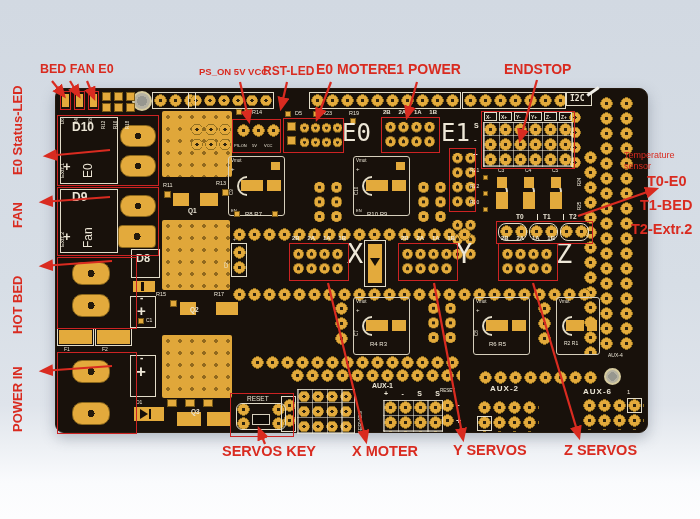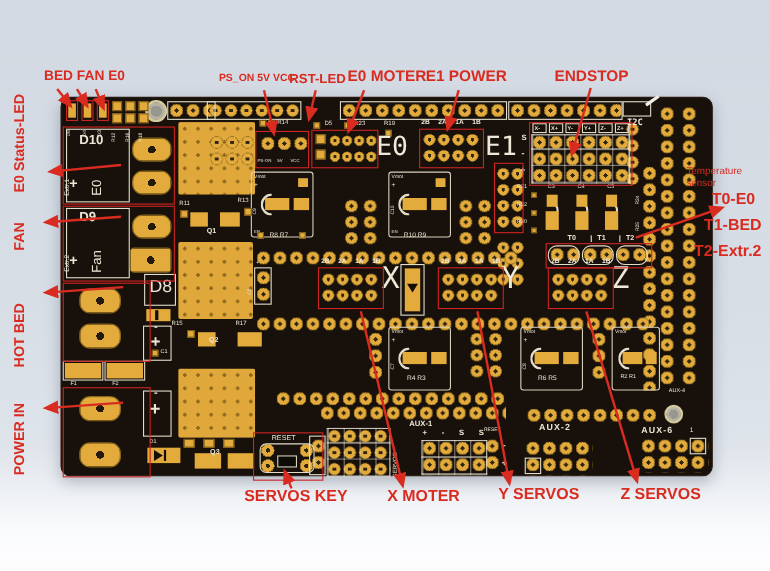--- a/index.html
+++ b/index.html
@@ -70,21 +70,21 @@
   <div class="pads15" style="left:153px;top:93px;width:42px;height:15px"></div>
   <div class="wb" style="left:188px;top:92px;width:86px;height:17px"></div>
   <div class="pads14" style="left:189px;top:93px;width:84px;height:15px"></div>
   <div class="wb" style="left:309px;top:92px;width:152px;height:17px"></div>
   <div class="pads15" style="left:310px;top:93px;width:150px;height:15px"></div>
   <div class="wb" style="left:462px;top:92px;width:104px;height:17px"></div>
   <div class="pads15" style="left:463px;top:93px;width:102px;height:15px"></div>
   <div class="pads14" style="left:190px;top:122px;width:42px;height:30px"></div>
 
   <div class="wb" style="left:566px;top:92px;width:26px;height:14px"></div>
-  <span class="silk mono" style="left:570px;top:108px;font-size:8px;font-weight:bold">I2C</span>
+  <span class="silk mono" style="left:570px;top:95px;font-size:8px;font-weight:bold">I2C</span>
   <div class="pads14" style="left:568px;top:110px;width:14px;height:58px"></div>
 
   <div class="pads15" style="left:599px;top:96px;width:15px;height:255px"></div>
   <div class="pads15" style="left:619px;top:96px;width:15px;height:255px"></div>
   <div class="pads15" style="left:583px;top:150px;width:15px;height:205px"></div>
   <span class="silk" style="left:608px;top:353px;font-size:5px">AUX-4</span>
 
   <span class="silk" style="left:252px;top:110px;font-size:5.5px">R14</span>
   <div class="sqpad" style="left:236px;top:109px;width:6px;height:6px"></div>
   <div class="sqpad" style="left:244px;top:109px;width:6px;height:6px"></div>
@@ -297,21 +297,21 @@
   <span class="silk" style="left:72px;top:191px;font-size:12px;font-weight:bold">D9</span>
   <span class="silk vert" style="left:82px;top:214px;height:34px;font-size:12px">Fan</span>
   <span class="silk" style="left:63px;top:230px;font-size:13px;font-weight:bold">+</span>
   <div class="oval" style="left:120px;top:195px;width:36px;height:22px"></div>
   <div class="oval" style="left:118px;top:225px;width:38px;height:23px;border-radius:4px"></div>
 
   <div class="rb" style="left:57px;top:257px;width:80px;height:72px"></div>
   <div class="oval" style="left:72px;top:262px;width:38px;height:23px"></div>
   <div class="oval" style="left:72px;top:294px;width:38px;height:23px"></div>
   <div class="wb" style="left:131px;top:249px;width:29px;height:29px"></div>
-  <span class="silk" style="left:136px;top:253px;font-size:16px;font-weight:normal">D8</span>
+  <span class="silk" style="left:136px;top:253px;font-size:11px;font-weight:bold">D8</span>
   <div class="ysq" style="left:133px;top:281px;width:22px;height:11px"></div>
   <div class="abs" style="left:141px;top:282px;width:3px;height:9px;background:#140e08;z-index:6"></div>
   <div class="wb" style="left:130px;top:296px;width:26px;height:32px"></div>
   <span class="silk" style="left:140px;top:293px;font-size:10px;font-weight:bold">-</span>
   <span class="silk" style="left:137px;top:303px;font-size:15px;font-weight:bold">+</span>
 
   <div class="wb" style="left:57px;top:328px;width:37px;height:18px"></div>
   <div class="ysq" style="left:59px;top:330px;width:33px;height:14px"></div>
   <span class="silk" style="left:64px;top:347px;font-size:5px">F1</span>
   <div class="wb" style="left:95px;top:328px;width:37px;height:18px"></div>

